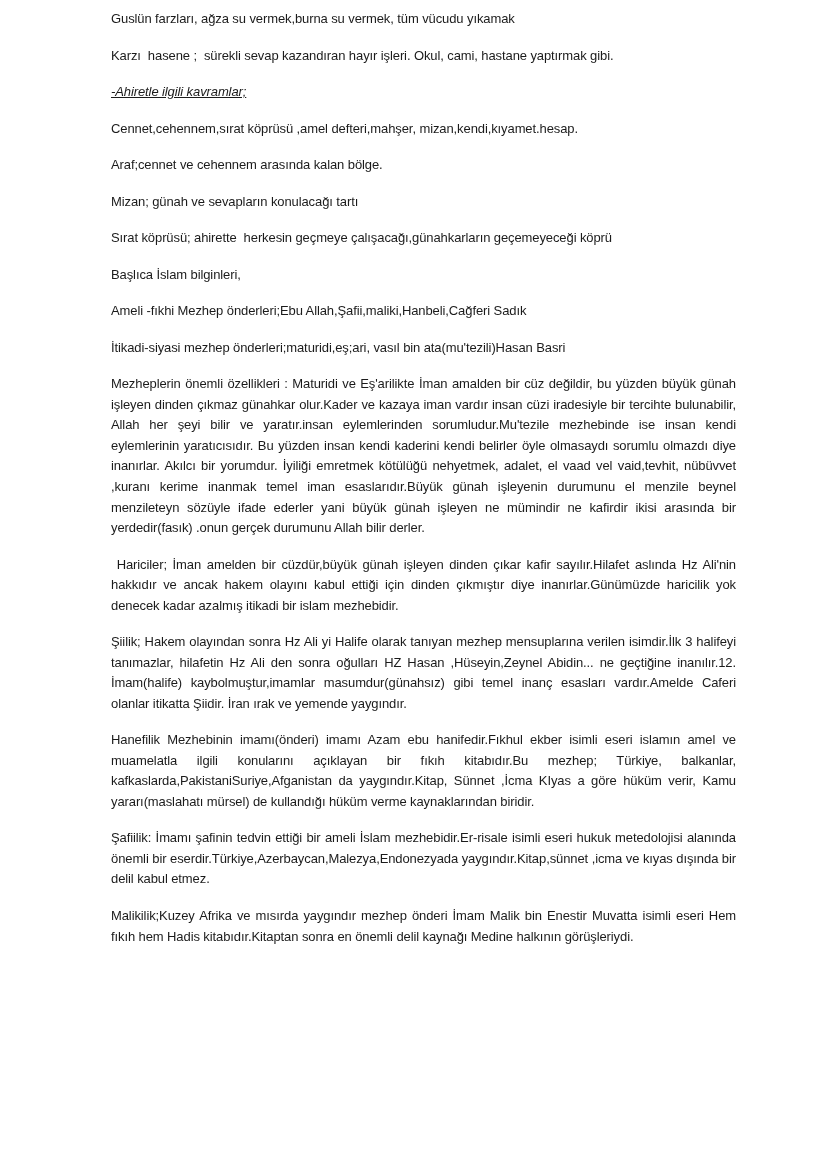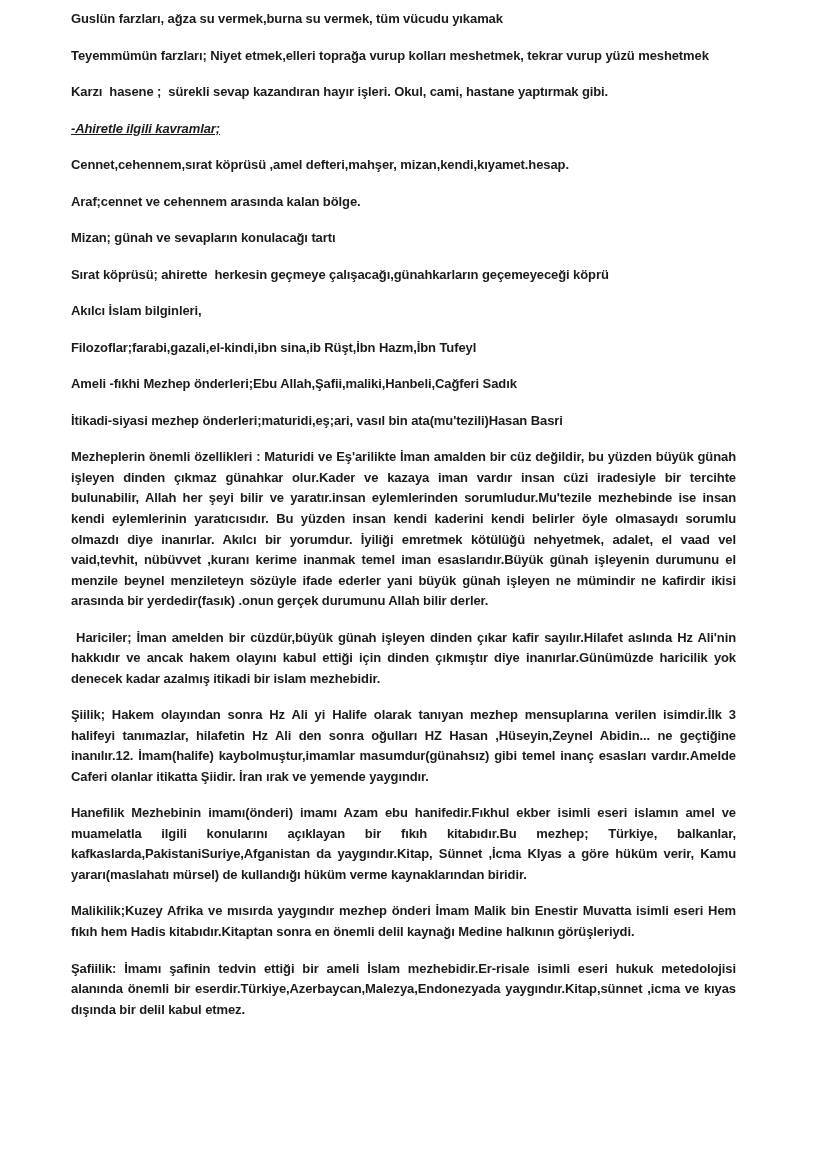--- a/index.html
+++ b/index.html
@@ -4,54 +4,52 @@
 <style>
   html, body {
     margin: 0;
     padding: 0;
     background: #ffffff;
   }
   .page {
     width: 828px;
     min-height: 1171px;
     box-sizing: border-box;
-    padding: 9px 92px 24px 71px;
+    padding: 9px 92px 24px 111px;
     background: #ffffff;
     font-family: "Liberation Sans", sans-serif;
-    font-weight: 700;
+    font-weight: 400;
     font-size: 13px;
     letter-spacing: -0.1px;
     line-height: 1.58;
     color: #1b1b1b;
     text-align: justify;
   }
   .para {
     margin: 0 0 16px 0;
     white-space: pre-wrap;
   }
   .heading {
     font-style: italic;
     text-decoration: underline;
   }
 </style>
 </head>
 <body>
 
 <div class="page">
   <p class="para">Guslün farzları, ağza su vermek,burna su vermek, tüm vücudu yıkamak</p>
-  <p class="para">Teyemmümün farzları; Niyet etmek,elleri toprağa vurup kolları meshetmek, tekrar vurup yüzü meshetmek</p>
   <p class="para">Karzı  hasene ;  sürekli sevap kazandıran hayır işleri. Okul, cami, hastane yaptırmak gibi.</p>
   <p class="para heading">-Ahiretle ilgili kavramlar;</p>
   <p class="para">Cennet,cehennem,sırat köprüsü ,amel defteri,mahşer, mizan,kendi,kıyamet.hesap.</p>
   <p class="para">Araf;cennet ve cehennem arasında kalan bölge.</p>
   <p class="para">Mizan; günah ve sevapların konulacağı tartı</p>
   <p class="para">Sırat köprüsü; ahirette  herkesin geçmeye çalışacağı,günahkarların geçemeyeceği köprü</p>
-  <p class="para">Akılcı İslam bilginleri,</p>
-  <p class="para">Filozoflar;farabi,gazali,el-kindi,ibn sina,ib Rüşt,İbn Hazm,İbn Tufeyl</p>
+  <p class="para">Başlıca İslam bilginleri,</p>
   <p class="para">Ameli -fıkhi Mezhep önderleri;Ebu Allah,Şafii,maliki,Hanbeli,Cağferi Sadık</p>
   <p class="para">İtikadi-siyasi mezhep önderleri;maturidi,eş;ari, vasıl bin ata(mu'tezili)Hasan Basri</p>
   <p class="para">Mezheplerin önemli özellikleri : Maturidi ve Eş'arilikte İman amalden bir cüz değildir, bu yüzden büyük günah işleyen dinden çıkmaz günahkar olur.Kader ve kazaya iman vardır insan cüzi iradesiyle bir tercihte bulunabilir, Allah her şeyi bilir ve yaratır.insan eylemlerinden sorumludur.Mu'tezile mezhebinde ise insan kendi eylemlerinin yaratıcısıdır. Bu yüzden insan kendi kaderini kendi belirler öyle olmasaydı sorumlu olmazdı diye inanırlar. Akılcı bir yorumdur. İyiliği emretmek kötülüğü nehyetmek, adalet, el vaad vel vaid,tevhit, nübüvvet ,kuranı kerime inanmak temel iman esaslarıdır.Büyük günah işleyenin durumunu el menzile beynel menzileteyn sözüyle ifade ederler yani büyük günah işleyen ne mümindir ne kafirdir ikisi arasında bir yerdedir(fasık) .onun gerçek durumunu Allah bilir derler.</p>
   <p class="para"> Hariciler; İman amelden bir cüzdür,büyük günah işleyen dinden çıkar kafir sayılır.Hilafet aslında Hz Ali'nin hakkıdır ve ancak hakem olayını kabul ettiği için dinden çıkmıştır diye inanırlar.Günümüzde haricilik yok denecek kadar azalmış itikadi bir islam mezhebidir.</p>
   <p class="para">Şiilik; Hakem olayından sonra Hz Ali yi Halife olarak tanıyan mezhep mensuplarına verilen isimdir.İlk 3 halifeyi tanımazlar, hilafetin Hz Ali den sonra oğulları HZ Hasan ,Hüseyin,Zeynel Abidin... ne geçtiğine inanılır.12. İmam(halife) kaybolmuştur,imamlar masumdur(günahsız) gibi temel inanç esasları vardır.Amelde Caferi olanlar itikatta Şiidir. İran ırak ve yemende yaygındır.</p>
   <p class="para">Hanefilik Mezhebinin imamı(önderi) imamı Azam ebu hanifedir.Fıkhul ekber isimli eseri islamın amel ve muamelatla ilgili konularını açıklayan bir fıkıh kitabıdır.Bu mezhep; Türkiye, balkanlar, kafkaslarda,PakistaniSuriye,Afganistan da yaygındır.Kitap, Sünnet ,İcma KIyas a göre hüküm verir, Kamu yararı(maslahatı mürsel) de kullandığı hüküm verme kaynaklarından biridir.</p>
+  <p class="para">Şafiilik: İmamı şafinin tedvin ettiği bir ameli İslam mezhebidir.Er-risale isimli eseri hukuk metedolojisi alanında önemli bir eserdir.Türkiye,Azerbaycan,Malezya,Endonezyada yaygındır.Kitap,sünnet ,icma ve kıyas dışında bir delil kabul etmez.</p>
   <p class="para">Malikilik;Kuzey Afrika ve mısırda yaygındır mezhep önderi İmam Malik bin Enestir Muvatta isimli eseri Hem fıkıh hem Hadis kitabıdır.Kitaptan sonra en önemli delil kaynağı Medine halkının görüşleriydi.</p>
-  <p class="para">Şafiilik: İmamı şafinin tedvin ettiği bir ameli İslam mezhebidir.Er-risale isimli eseri hukuk metedolojisi alanında önemli bir eserdir.Türkiye,Azerbaycan,Malezya,Endonezyada yaygındır.Kitap,sünnet ,icma ve kıyas dışında bir delil kabul etmez.</p>
 </div>
 
 </body></html>

